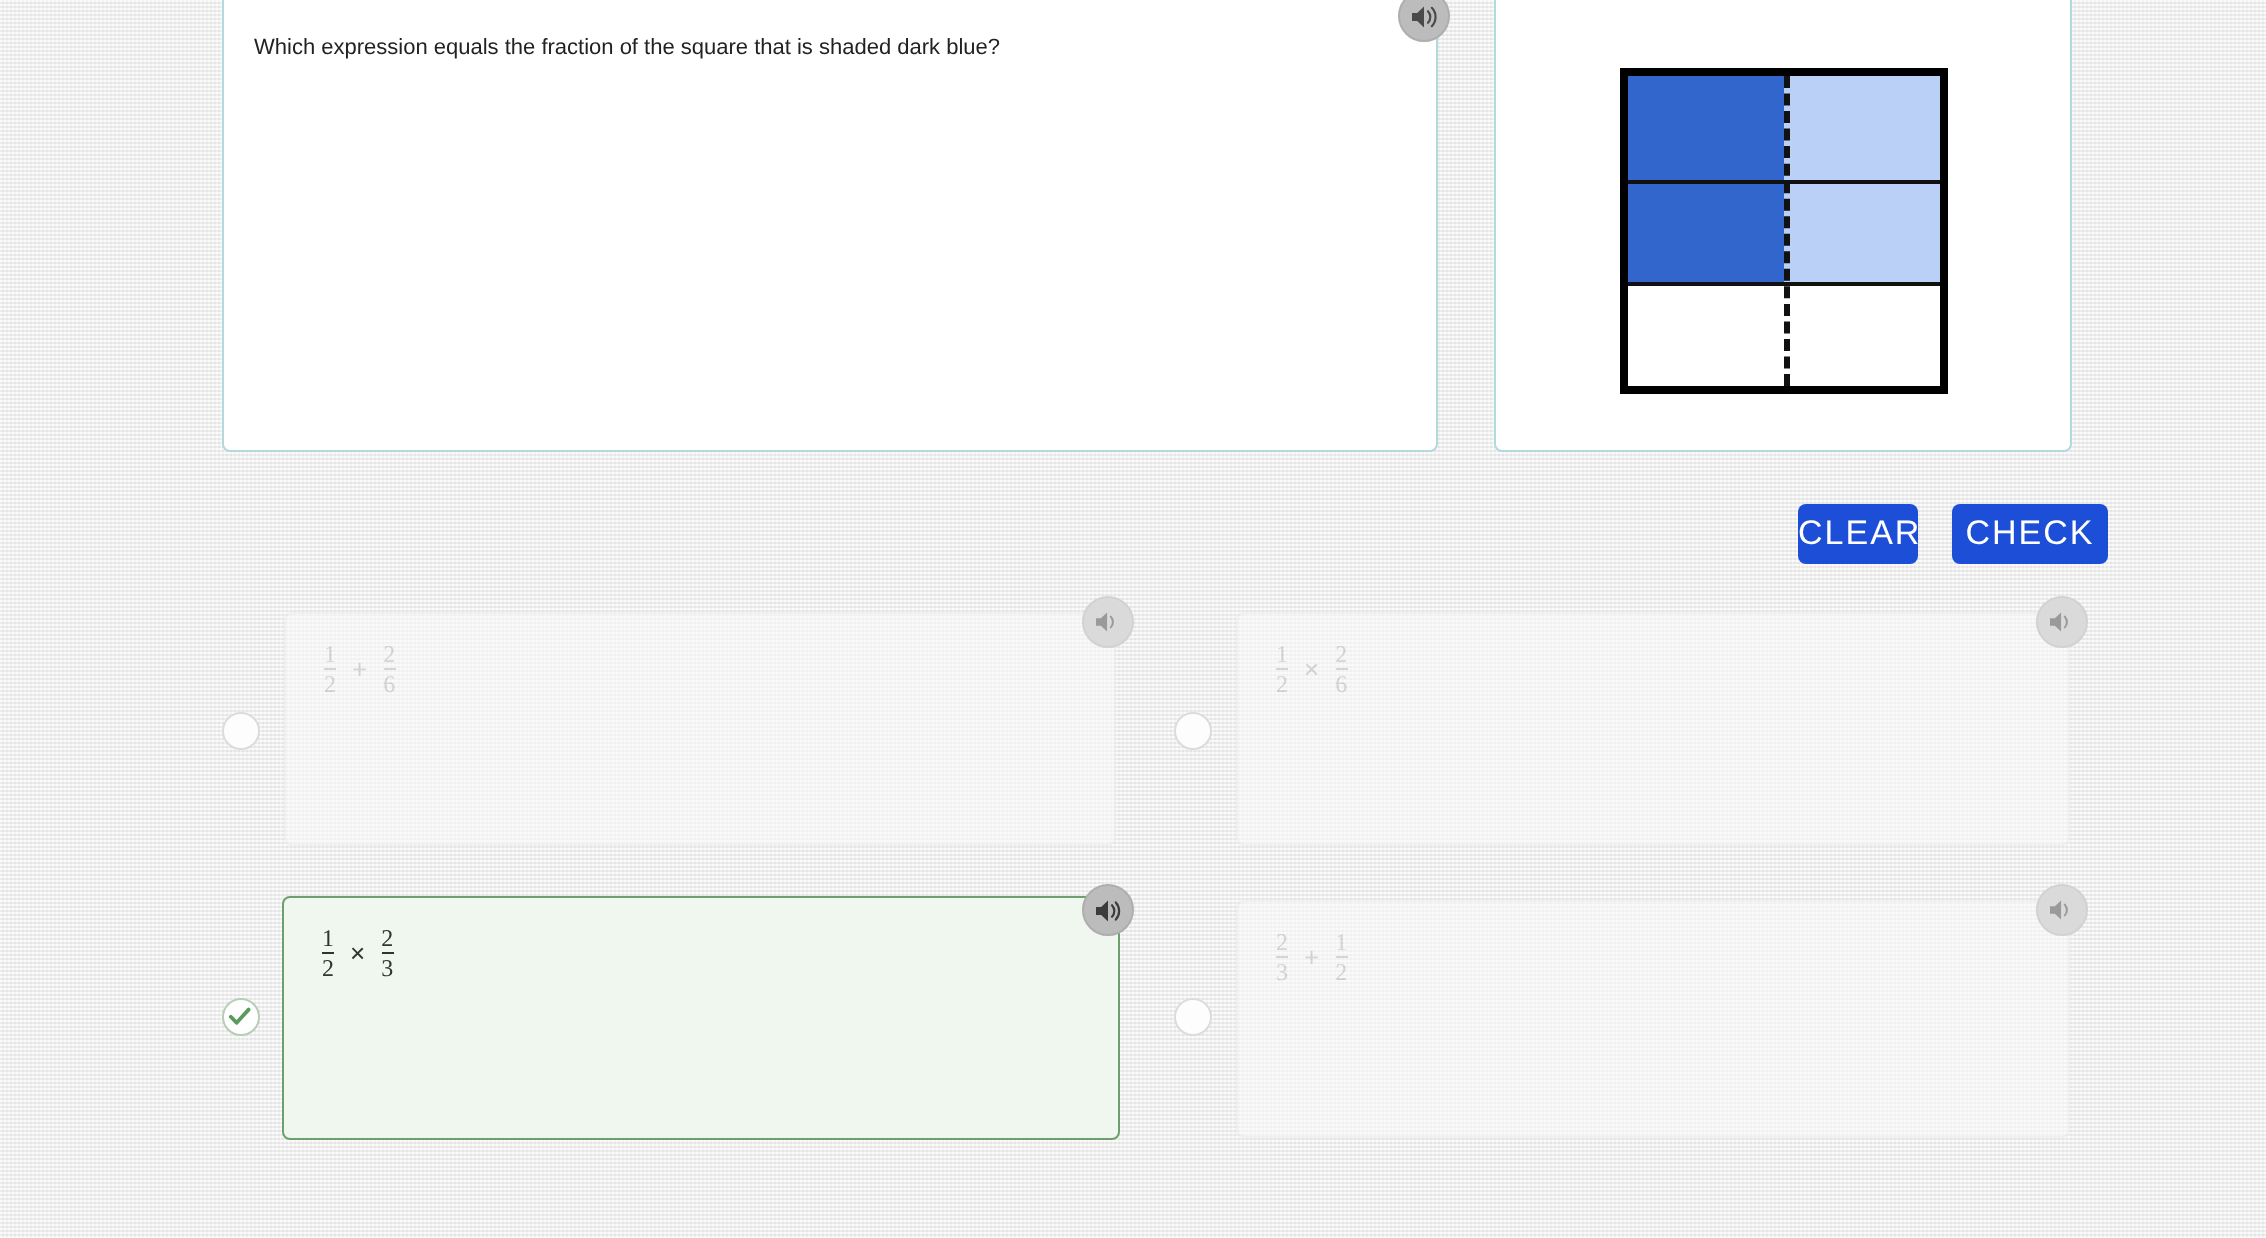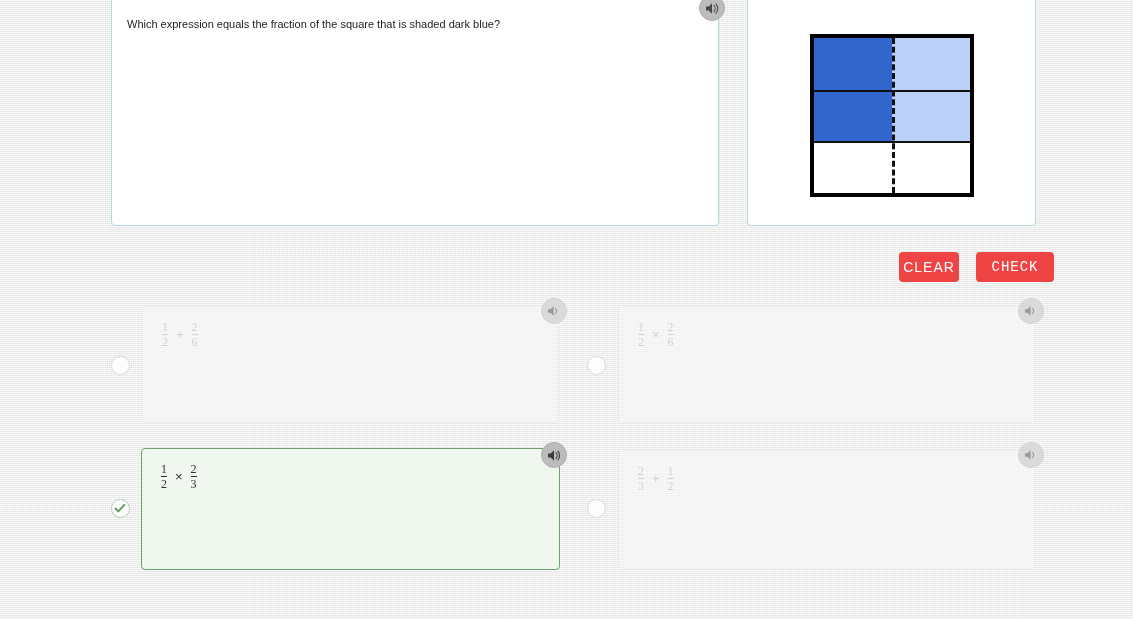--- a/index.html
+++ b/index.html
@@ -93,33 +93,33 @@
 
   
   .actions {
     position: absolute;
     left: 899px;
     top: 252px;
     display: flex;
     gap: 17px;
   }
   .action-btn {
-    background: #ef4444;
+    background: #1d4ed8;
     color: #ffffff;
     border: none;
     border-radius: 4px;
     font-family: "Liberation Sans", sans-serif;
-    font-size: 14px;
+    font-size: 17px;
     letter-spacing: 1px;
     padding: 0;
     width: 60px;
     height: 30px;
     cursor: default;
   }
-  .action-btn.check { width: 78px; font-family: Liberation Mono, monospace; }
+  .action-btn.check { width: 78px; }
 
   
   .options {
     position: absolute;
     left: 0;
     top: 0;
     width: 1133px;
     height: 619px;
     pointer-events: none;
   }

